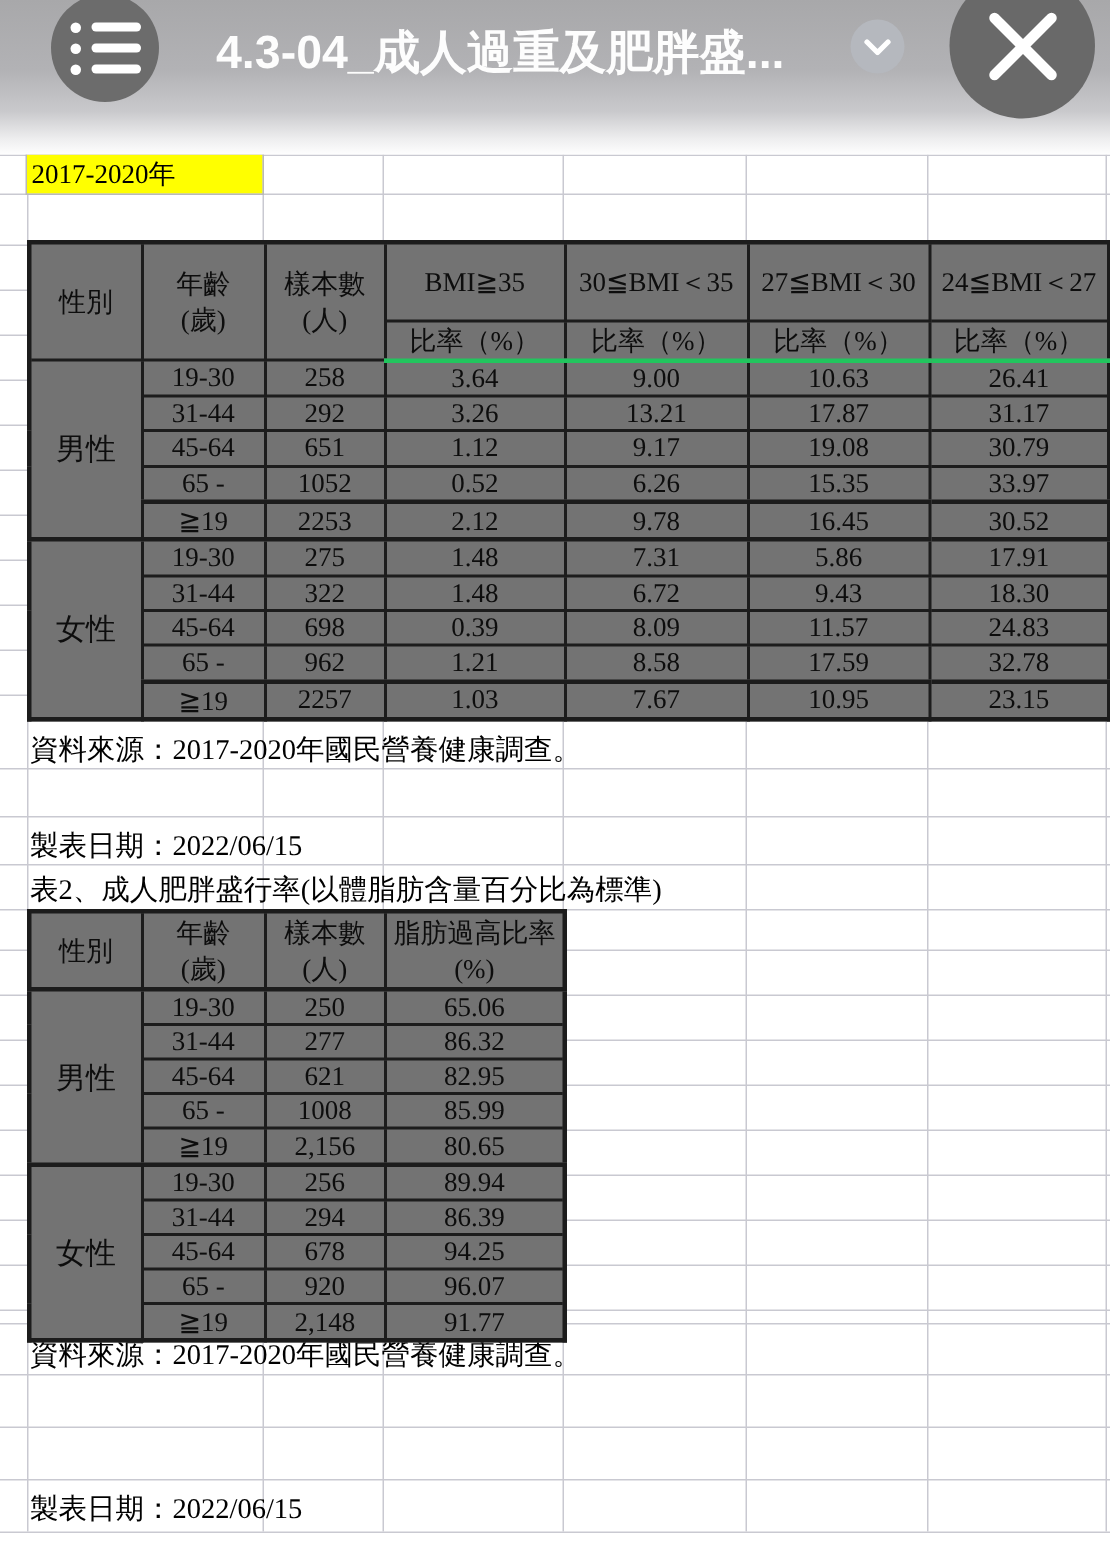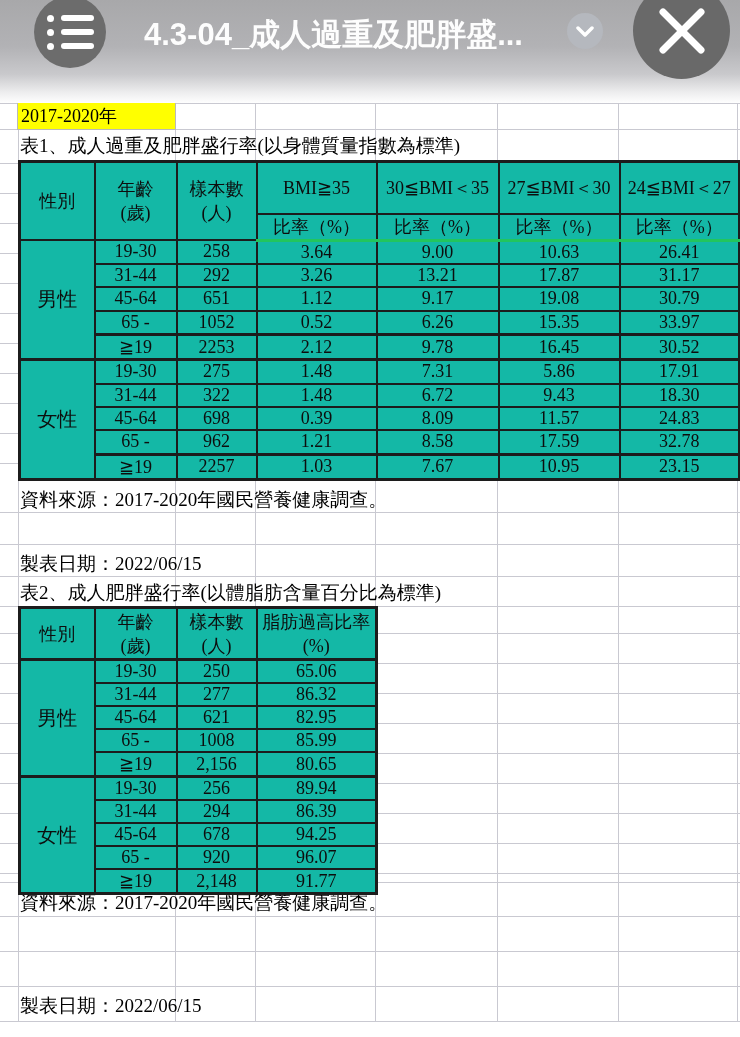--- a/index.html
+++ b/index.html
@@ -19,21 +19,21 @@
   .chev-btn{left:567px;top:13px;width:36px;height:36px;background:#b5b8be;}
   .close-btn{left:633px;top:-18px;width:97px;height:97px;background:#696969;}
   
   .hl{position:absolute;left:0;width:740px;height:1px;background:#c9c9d1;z-index:1;}
   .vl{position:absolute;top:103px;height:918px;width:1px;background:#c9c9d1;z-index:1;}
   
   .stext{position:absolute;z-index:2;color:#000;font-size:19px;white-space:nowrap;}
   .period{position:absolute;left:18px;top:103px;width:154px;height:26px;z-index:2;background:#ffff00;
           font-size:18px;line-height:26px;padding-left:3px;outline:1px solid #b9b9b9;}
   
-  table.t{position:absolute;z-index:3;border-collapse:collapse;table-layout:fixed;background:#14b8a6;
+  table.t{position:absolute;z-index:3;border-collapse:collapse;table-layout:fixed;background:#737373;
           font-size:18px;color:#0d0d0d;border:3px solid #1c1c1c;padding-left:16px;}
   .t th,.t td{border:2px solid #1c1c1c;text-align:center;vertical-align:middle;padding:0;font-weight:normal;overflow:hidden;}
   tr.hrow1{height:52px;} tr.hrow2{height:24px;}
   tr.hrow2 th{border-bottom:3px solid #22c55e;}
   tr.h2single{height:52px;} tr.h2single th{border-bottom:3px solid #1c1c1c;}
   tr.sep td,tr.total td{border-top:3px solid #1c1c1c;}
   td.gender{font-size:20px;}
   .l2{display:block;line-height:24px;}
 </style>
 </head>
@@ -77,21 +77,20 @@
     <div class="hl" style="top:873px"></div>
     <div class="hl" style="top:882px"></div>
     <div class="hl" style="top:916px"></div>
     <div class="hl" style="top:951px"></div>
     <div class="hl" style="top:986px"></div>
     <div class="hl" style="top:1021px"></div>
   </div>
 
   <div class="period">2017-2020年</div>
 
-  <div class="stext" style="left:20px;top:133px;">表1、成人過重及肥胖盛行率(以身體質量指數為標準)</div>
 
   <table class="t" style="left:18px;top:160px;width:720px;height:321px;">
     <colgroup>
         <col style="width:75px">
         <col style="width:82px">
         <col style="width:80px">
         <col style="width:120px">
         <col style="width:122px">
         <col style="width:121px">
         <col style="width:120px">

